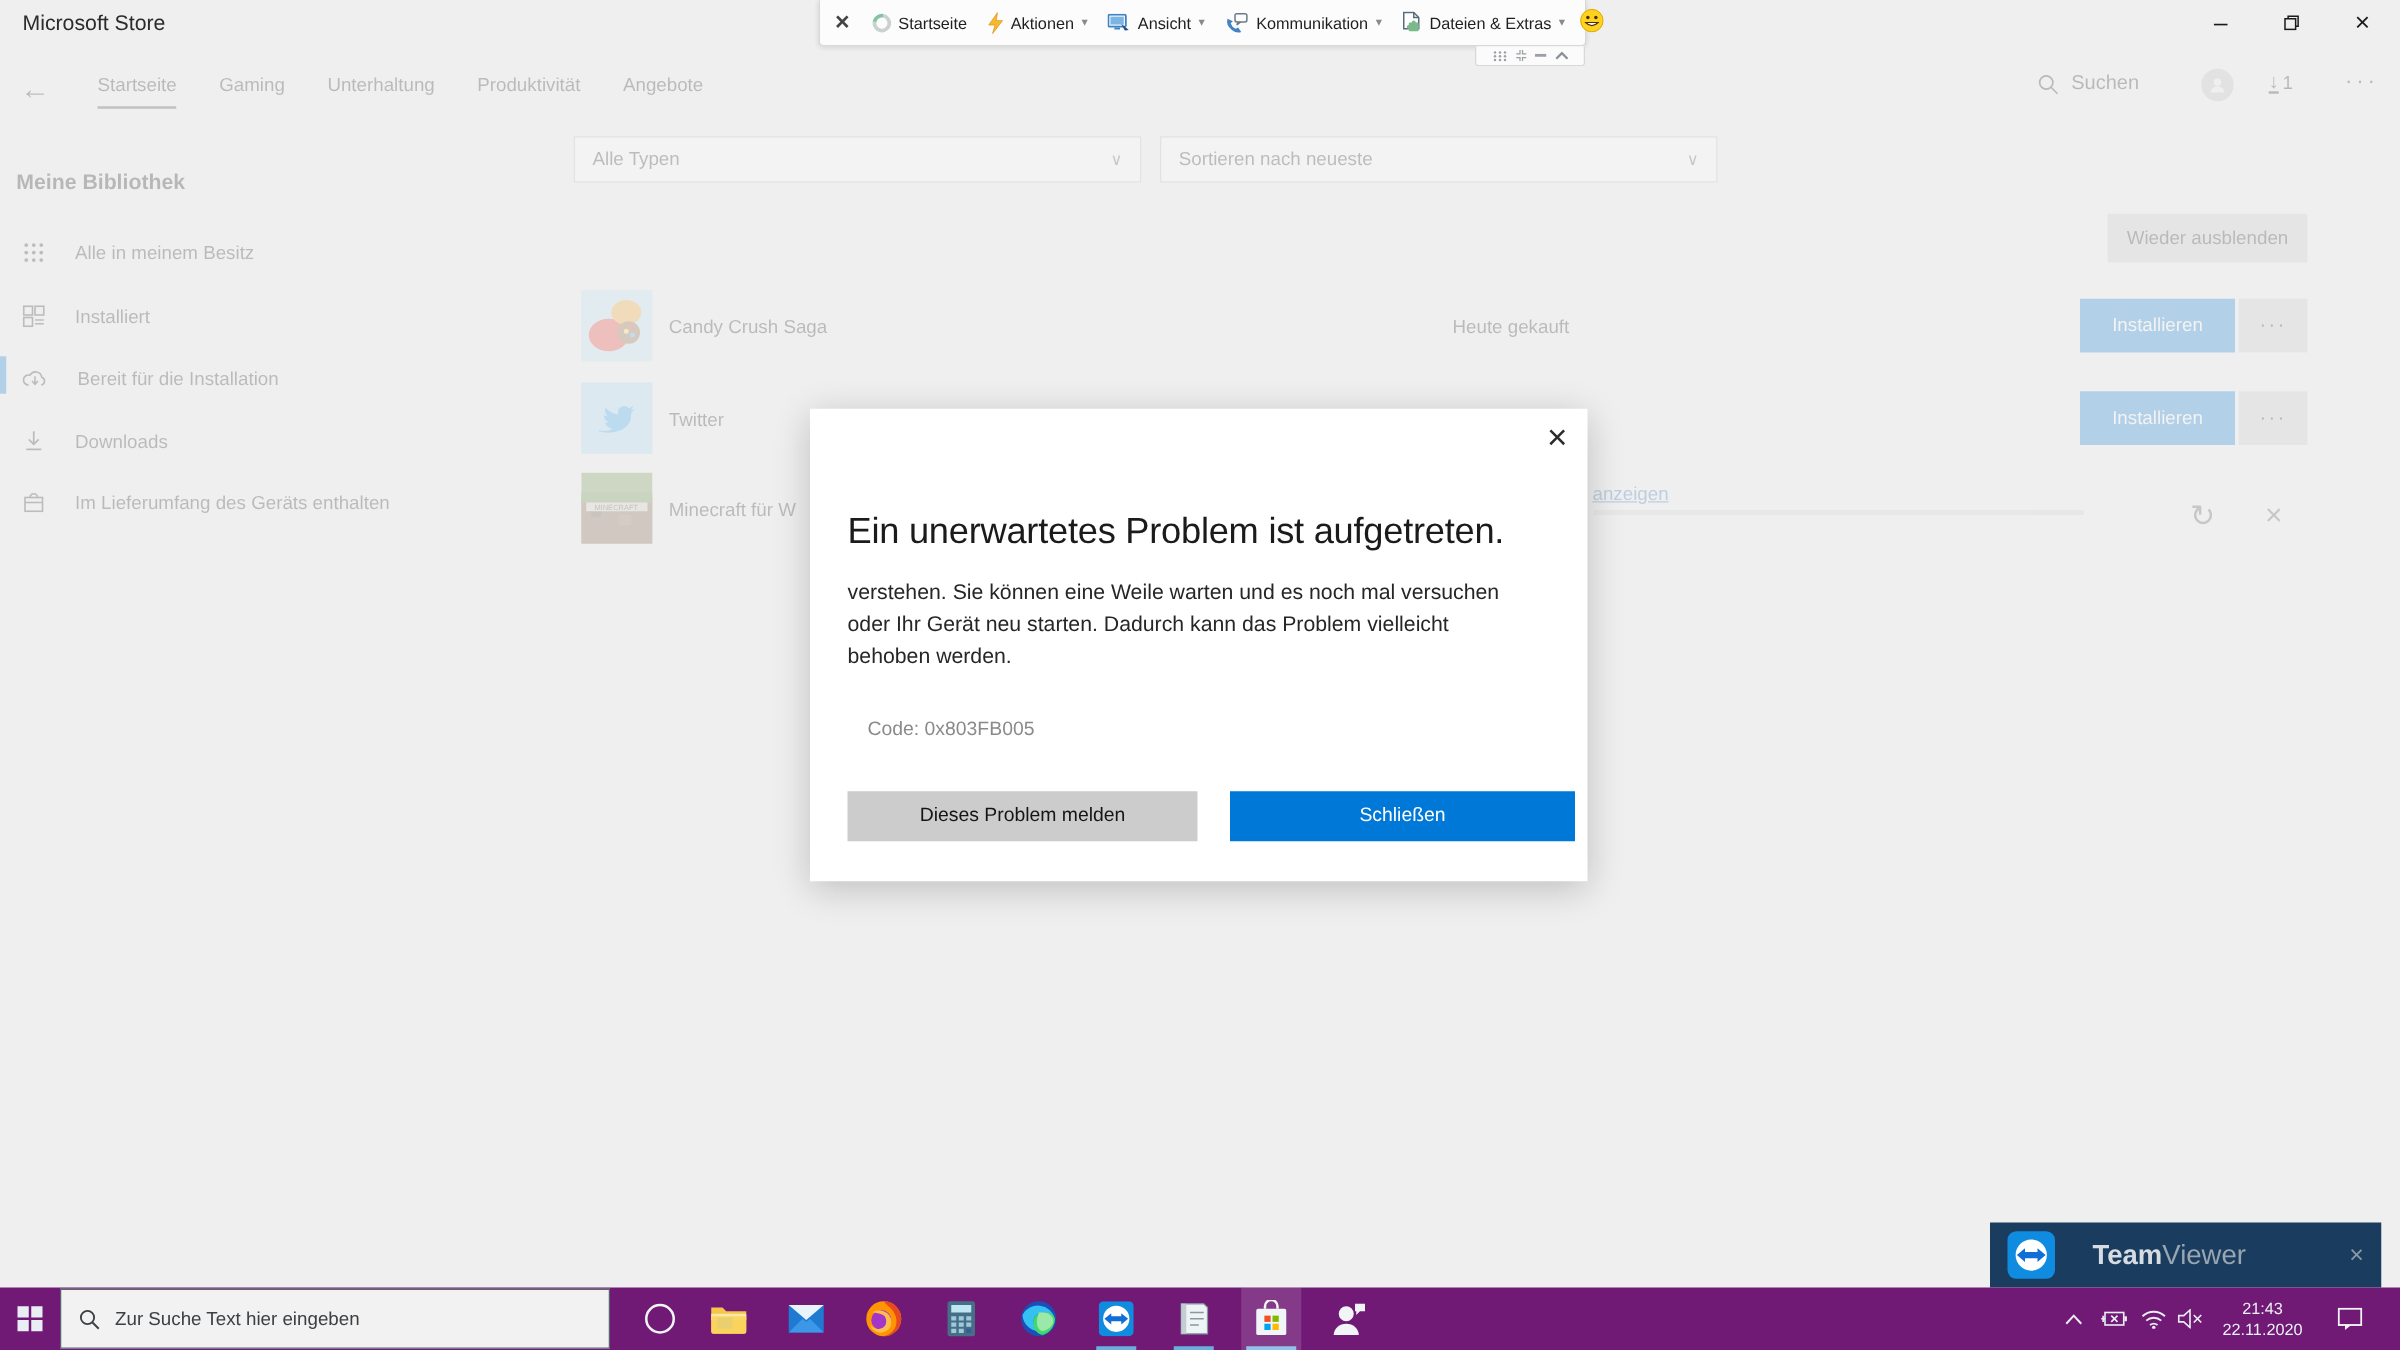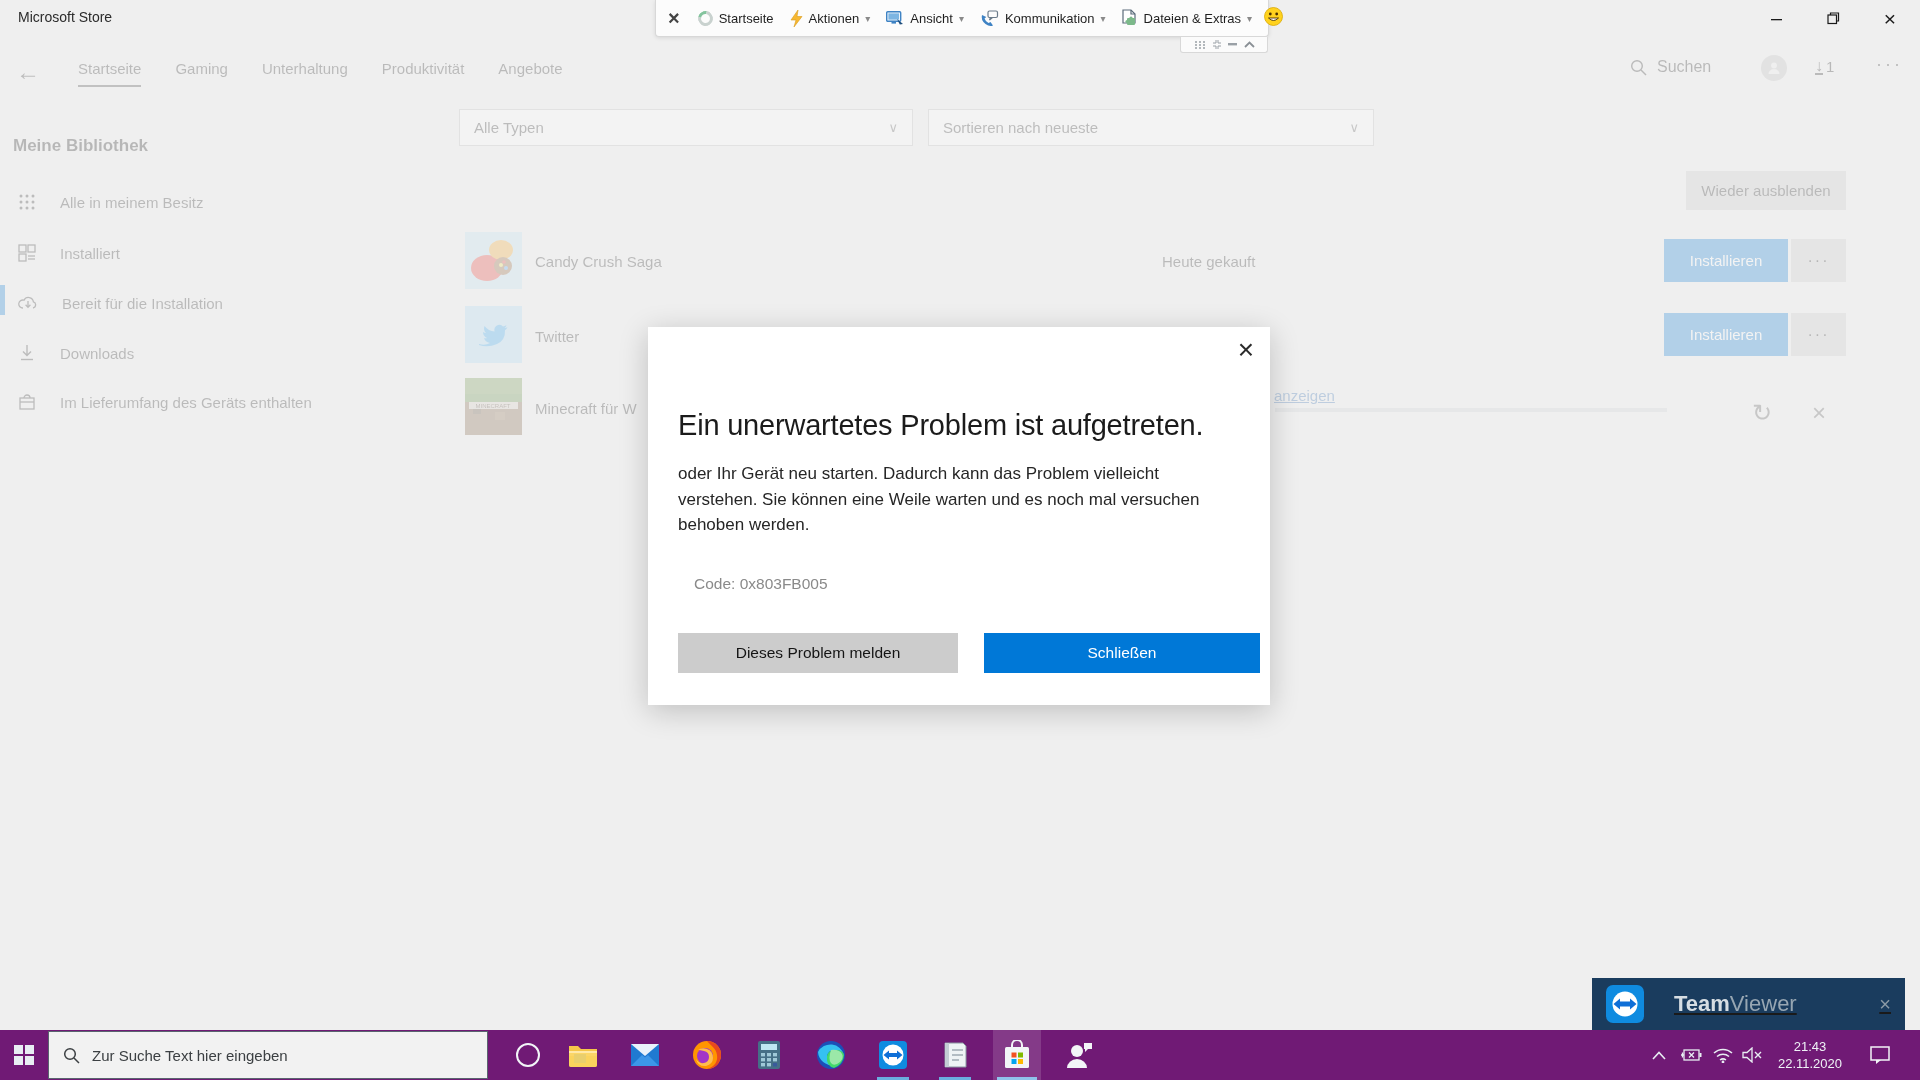--- a/index.html
+++ b/index.html
@@ -1,21 +1,21 @@
 <!DOCTYPE html>
 <html><head>
 <meta charset="utf-8">
 <style>
   html,body{margin:0;padding:0;}
   body{width:1920px;height:1080px;position:relative;overflow:hidden;
        font-family:"Liberation Sans",sans-serif;background:#efefef;color:#1a1a1a;}
   .abs{position:absolute;}
 
   
-  .titlebar-text{left:18px;top:9px;font-size:14px;color:#2b2b2b;}
+  .titlebar-text{left:18px;top:9px;font-size:17px;color:#2b2b2b;}
   .winbtn{width:46px;height:37px;top:0;display:flex;align-items:center;justify-content:center;color:#1a1a1a;}
   .winbtn svg{display:block;}
   .win-close{font-size:21px;line-height:21px;}
 
   
   .washed{left:0;top:0;width:1920px;height:1080px;opacity:.25;}
   .nav-back{left:16px;top:58px;font-size:24px;color:#2a2a2a;}
   .nav-tabs{left:78px;top:60px;display:flex;gap:34px;font-size:15px;color:#1f1f1f;}
   .nav-tab{padding-bottom:8px;}
   .nav-tab.active{border-bottom:2px solid #3a3a3a;}
@@ -68,21 +68,21 @@
   .dlg-close{right:16px;top:6px;position:absolute;font-size:28px;font-weight:300;color:#2b2b2b;line-height:34px;}
   .dlg-title{left:30px;top:82px;position:absolute;font-size:29px;color:#1b1b1b;letter-spacing:-.2px;}
   .dlg-body{left:30px;top:134px;position:absolute;font-size:17px;line-height:25.5px;color:#262626;}
   .dlg-code{left:46px;top:248px;position:absolute;font-size:15.5px;color:#8a8a8a;}
   .dlg-btn{position:absolute;top:306px;height:40px;display:flex;align-items:center;justify-content:center;font-size:15.5px;}
   .dlg-btn-report{left:30px;width:280px;background:#cccccc;color:#151515;}
   .dlg-btn-close{left:336px;width:276px;background:#0078d7;color:#ffffff;}
 
   
   .tv-panel{left:1592px;top:978px;width:313px;height:52px;background:#1a3c5e;
-            display:flex;align-items:center;box-sizing:border-box;padding:0 14px;text-decoration:underline;}
+            display:flex;align-items:center;box-sizing:border-box;padding:0 14px;}
   .tv-logo{width:38px;height:38px;border-radius:7px;background:#0f8be0;display:flex;align-items:center;justify-content:center;}
   .tv-brand{margin-left:30px;font-size:22px;color:#97a6b2;}
   .tv-brand b{color:#d6dde2;}
   .tv-panel-close{margin-left:auto;font-size:20px;color:#8b9aa6;}
 
   
   .taskbar{left:0;top:1030px;width:1920px;height:50px;background:#701a75;}
   .tb-start{left:0;top:0;width:48px;height:50px;display:flex;align-items:center;justify-content:center;position:absolute;}
   .winlogo{display:grid;grid-template-columns:9px 9px;grid-template-rows:9px 9px;gap:2px;}
   .winlogo span{background:#e8eef3;}
@@ -342,22 +342,22 @@
     </svg>
   <svg width="11" height="7" viewBox="0 0 11 7">
     <path d="M1 6 L5.5 1.5 L10 6" fill="none" stroke="#8a9096" stroke-width="1.8"></path>
   </svg>
 </div>
 
 <div class="abs dialog">
   <div class="dlg-close">×</div>
   <div class="dlg-title">Ein unerwartetes Problem ist aufgetreten.</div>
   <div class="dlg-body">
+    <div>verstehen. Sie können eine Weile warten und es noch mal versuchen</div>
     <div>oder Ihr Gerät neu starten. Dadurch kann das Problem vielleicht</div>
-    <div>verstehen. Sie können eine Weile warten und es noch mal versuchen</div>
     <div>behoben werden.</div>
   </div>
   <div class="dlg-code">Code: 0x803FB005</div>
   <div class="dlg-btn dlg-btn-report">Dieses Problem melden</div>
   <div class="dlg-btn dlg-btn-close">Schließen</div>
 </div>
 
 <div class="abs tv-panel">
   <div class="tv-logo">
     <svg width="28" height="28" viewBox="0 0 28 28">

